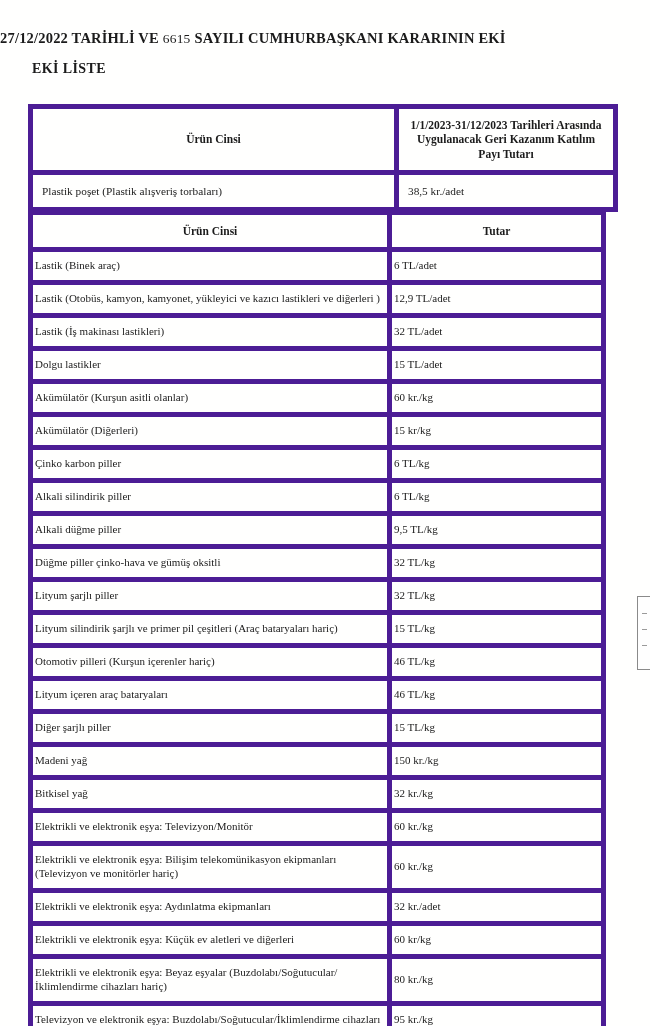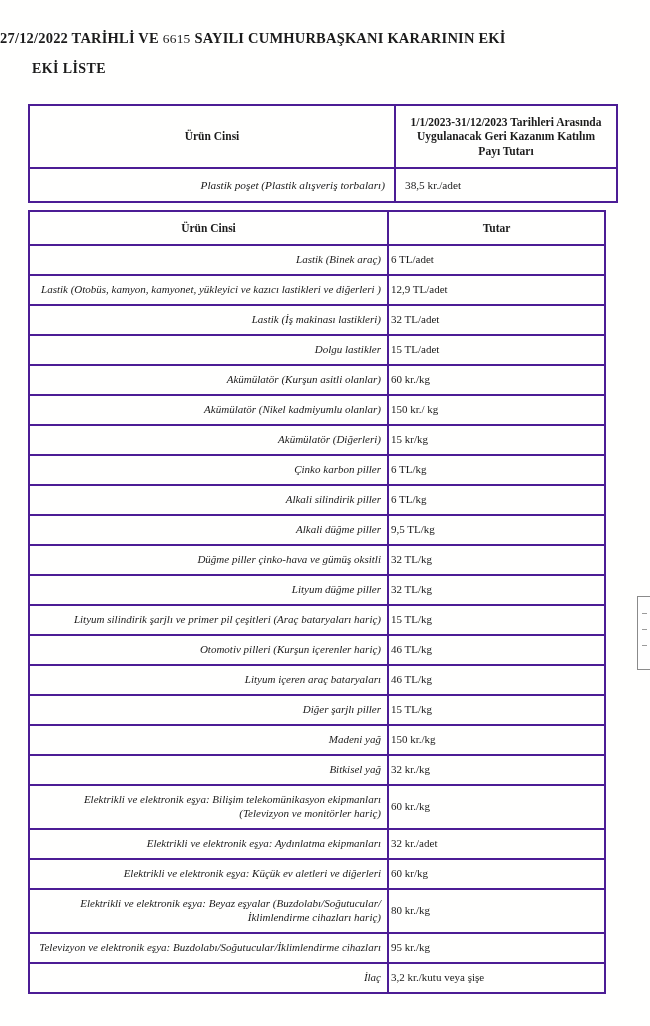--- a/index.html
+++ b/index.html
@@ -18,34 +18,34 @@
     text-align:left; font-weight:700; font-size:14.5px;
     letter-spacing:0.2px; white-space:nowrap;
   }
   .title .num { font-weight:400; font-size:13.5px; }
   .subtitle {
     position:absolute; top:61px; left:0; width:100%;
     text-align:left; font-weight:700; font-size:14px; letter-spacing:0.4px;padding-left:32px;
   }
 
   table { border-collapse:collapse; position:absolute; table-layout:fixed; background:#fffffe; }
-  th, td { border:2px solid #4c1d95; vertical-align:middle;margin-top:32px; }
+  th, td { border:5px solid #4c1d95; vertical-align:middle;margin-top:32px; }
   table.t1, table.t2 { border:1.6px solid #383838; }
 
   .t1 { left:28px; top:104px; width:590px; }
   .t1 col.c1 { width:366px; }
   .t1 th { font-size:11.5px; font-weight:700; text-align:center; padding:9px 10px; line-height:1.25; }
   .t1 td { font-size:11.3px; padding:9px 9px; line-height:1.25; }
 
   .t2 { left:28px; top:210px; width:578px; }
   .t2 col.c1 { width:359px; }
   .t2 th { font-size:11.5px; font-weight:700; text-align:center; padding:9px 8px; line-height:1.25; }
   .t2 td { font-size:11px; padding:7px 6px 7px 2px; line-height:1.27; }
 
-  td.prod { text-align:right;font-style:italic; }
+  td.prod { text-align:left; }
   td.amt  { }
 
   .edge-artifact {
     position:absolute; left:637px; top:596px; width:13px; height:74px;
     border:1px solid #8a8a8a; border-right:none; box-sizing:border-box;
     background:#fefefe;
   }
   .edge-artifact::before {
     content:""; position:absolute; left:4px; top:16px; width:5px; height:42px;
     background:repeating-linear-gradient(to bottom, #9a9a9a 0 1px, transparent 1px 16px);
@@ -109,24 +109,20 @@
     <tr>
       <td class="prod">Dolgu lastikler</td>
       <td class="amt">15 TL/adet</td>
     </tr>
 
     <tr>
       <td class="prod">Akümülatör (Kurşun asitli olanlar)</td>
       <td class="amt">60 kr./kg</td>
     </tr>
 
-    <tr>
-      <td class="prod">Akümülatör (Nikel kadmiyumlu olanlar)</td>
-      <td class="amt">150 kr./ kg</td>
-    </tr>
 
     <tr>
       <td class="prod">Akümülatör (Diğerleri)</td>
       <td class="amt">15 kr/kg</td>
     </tr>
 
     <tr>
       <td class="prod">Çinko karbon piller</td>
       <td class="amt">6 TL/kg</td>
     </tr>
@@ -140,21 +136,21 @@
       <td class="prod">Alkali düğme piller</td>
       <td class="amt">9,5 TL/kg</td>
     </tr>
 
     <tr>
       <td class="prod">Düğme piller çinko-hava ve gümüş oksitli</td>
       <td class="amt">32 TL/kg</td>
     </tr>
 
     <tr>
-      <td class="prod">Lityum düğme piller</td>
+      <td class="prod">Lityum şarjlı piller</td>
       <td class="amt">32 TL/kg</td>
     </tr>
 
     <tr>
       <td class="prod">Lityum silindirik şarjlı ve primer pil çeşitleri (Araç bataryaları hariç)</td>
       <td class="amt">15 TL/kg</td>
     </tr>
 
     <tr>
       <td class="prod">Otomotiv pilleri (Kurşun içerenler hariç)</td>
@@ -174,20 +170,24 @@
     <tr>
       <td class="prod">Madeni yağ</td>
       <td class="amt">150 kr./kg</td>
     </tr>
 
     <tr>
       <td class="prod">Bitkisel yağ</td>
       <td class="amt">32 kr./kg</td>
     </tr>
 
+    <tr>
+      <td class="prod">Elektrikli ve elektronik eşya: Televizyon/Monitör</td>
+      <td class="amt">60 kr./kg</td>
+    </tr>
 
     <tr>
       <td class="prod">Elektrikli ve elektronik eşya: Bilişim telekomünikasyon ekipmanları  (Televizyon ve monitörler hariç)</td>
       <td class="amt">60 kr./kg</td>
     </tr>
 
     <tr>
       <td class="prod">Elektrikli ve elektronik eşya: Aydınlatma ekipmanları</td>
       <td class="amt">32 kr./adet</td>
     </tr>

